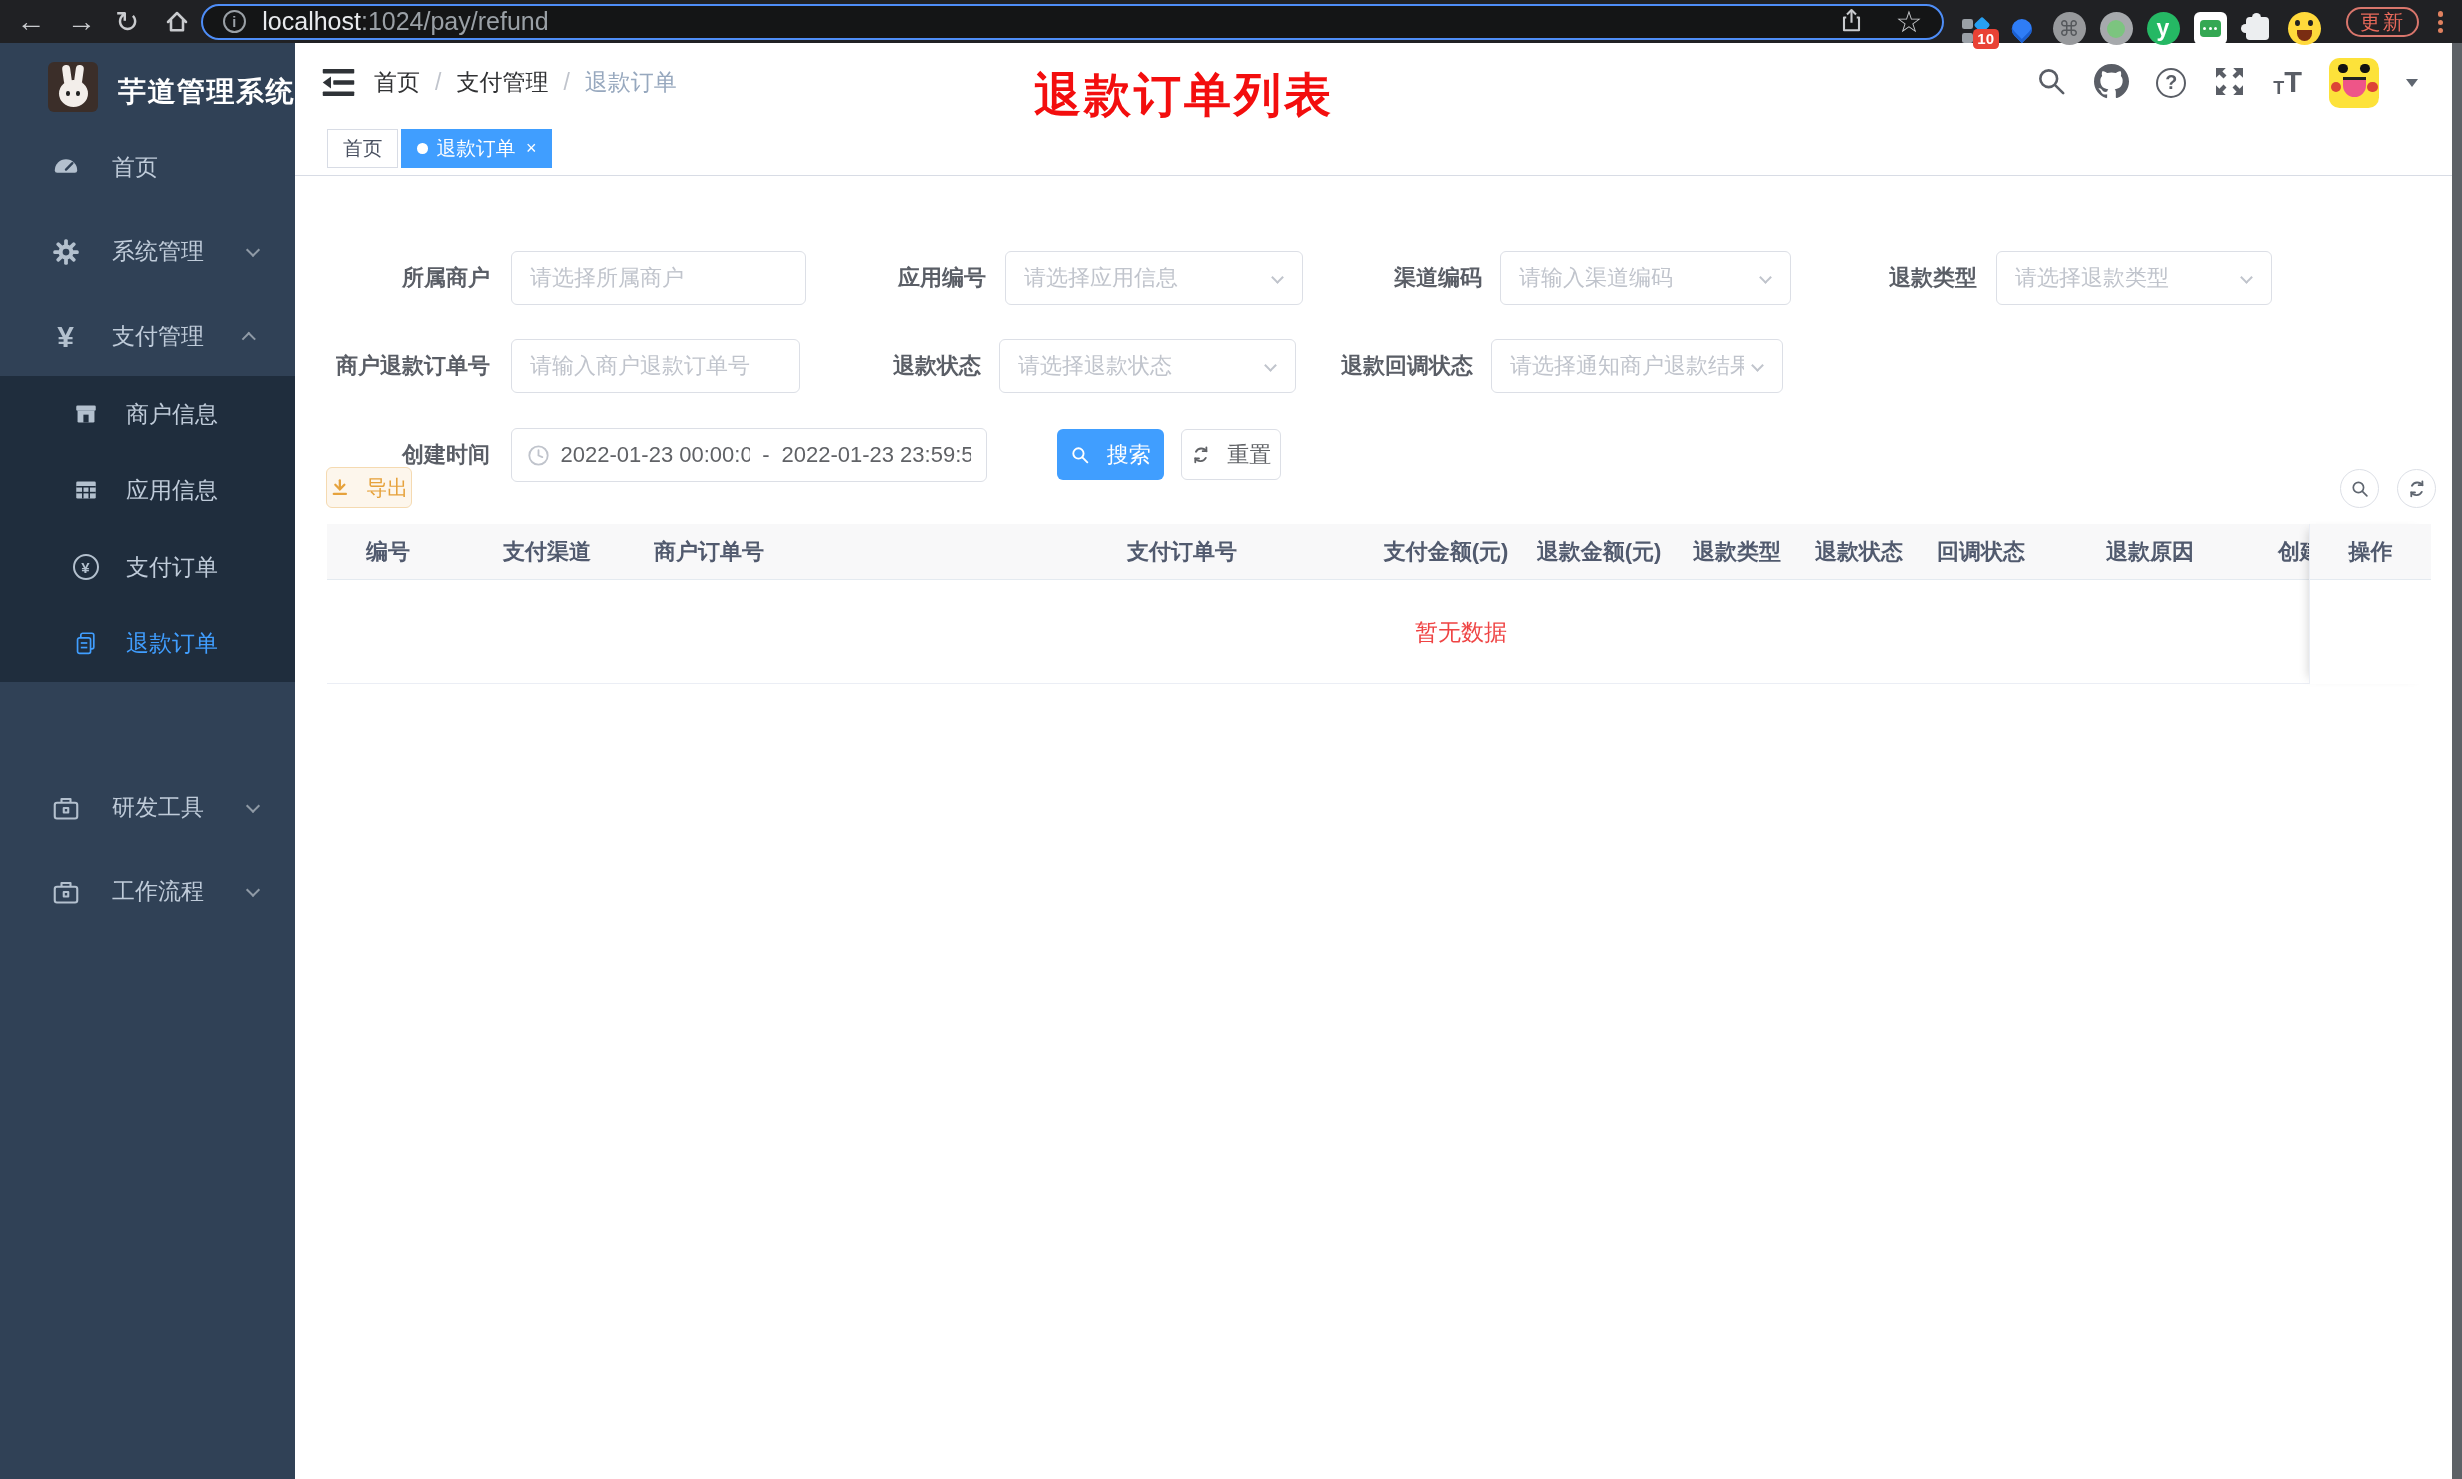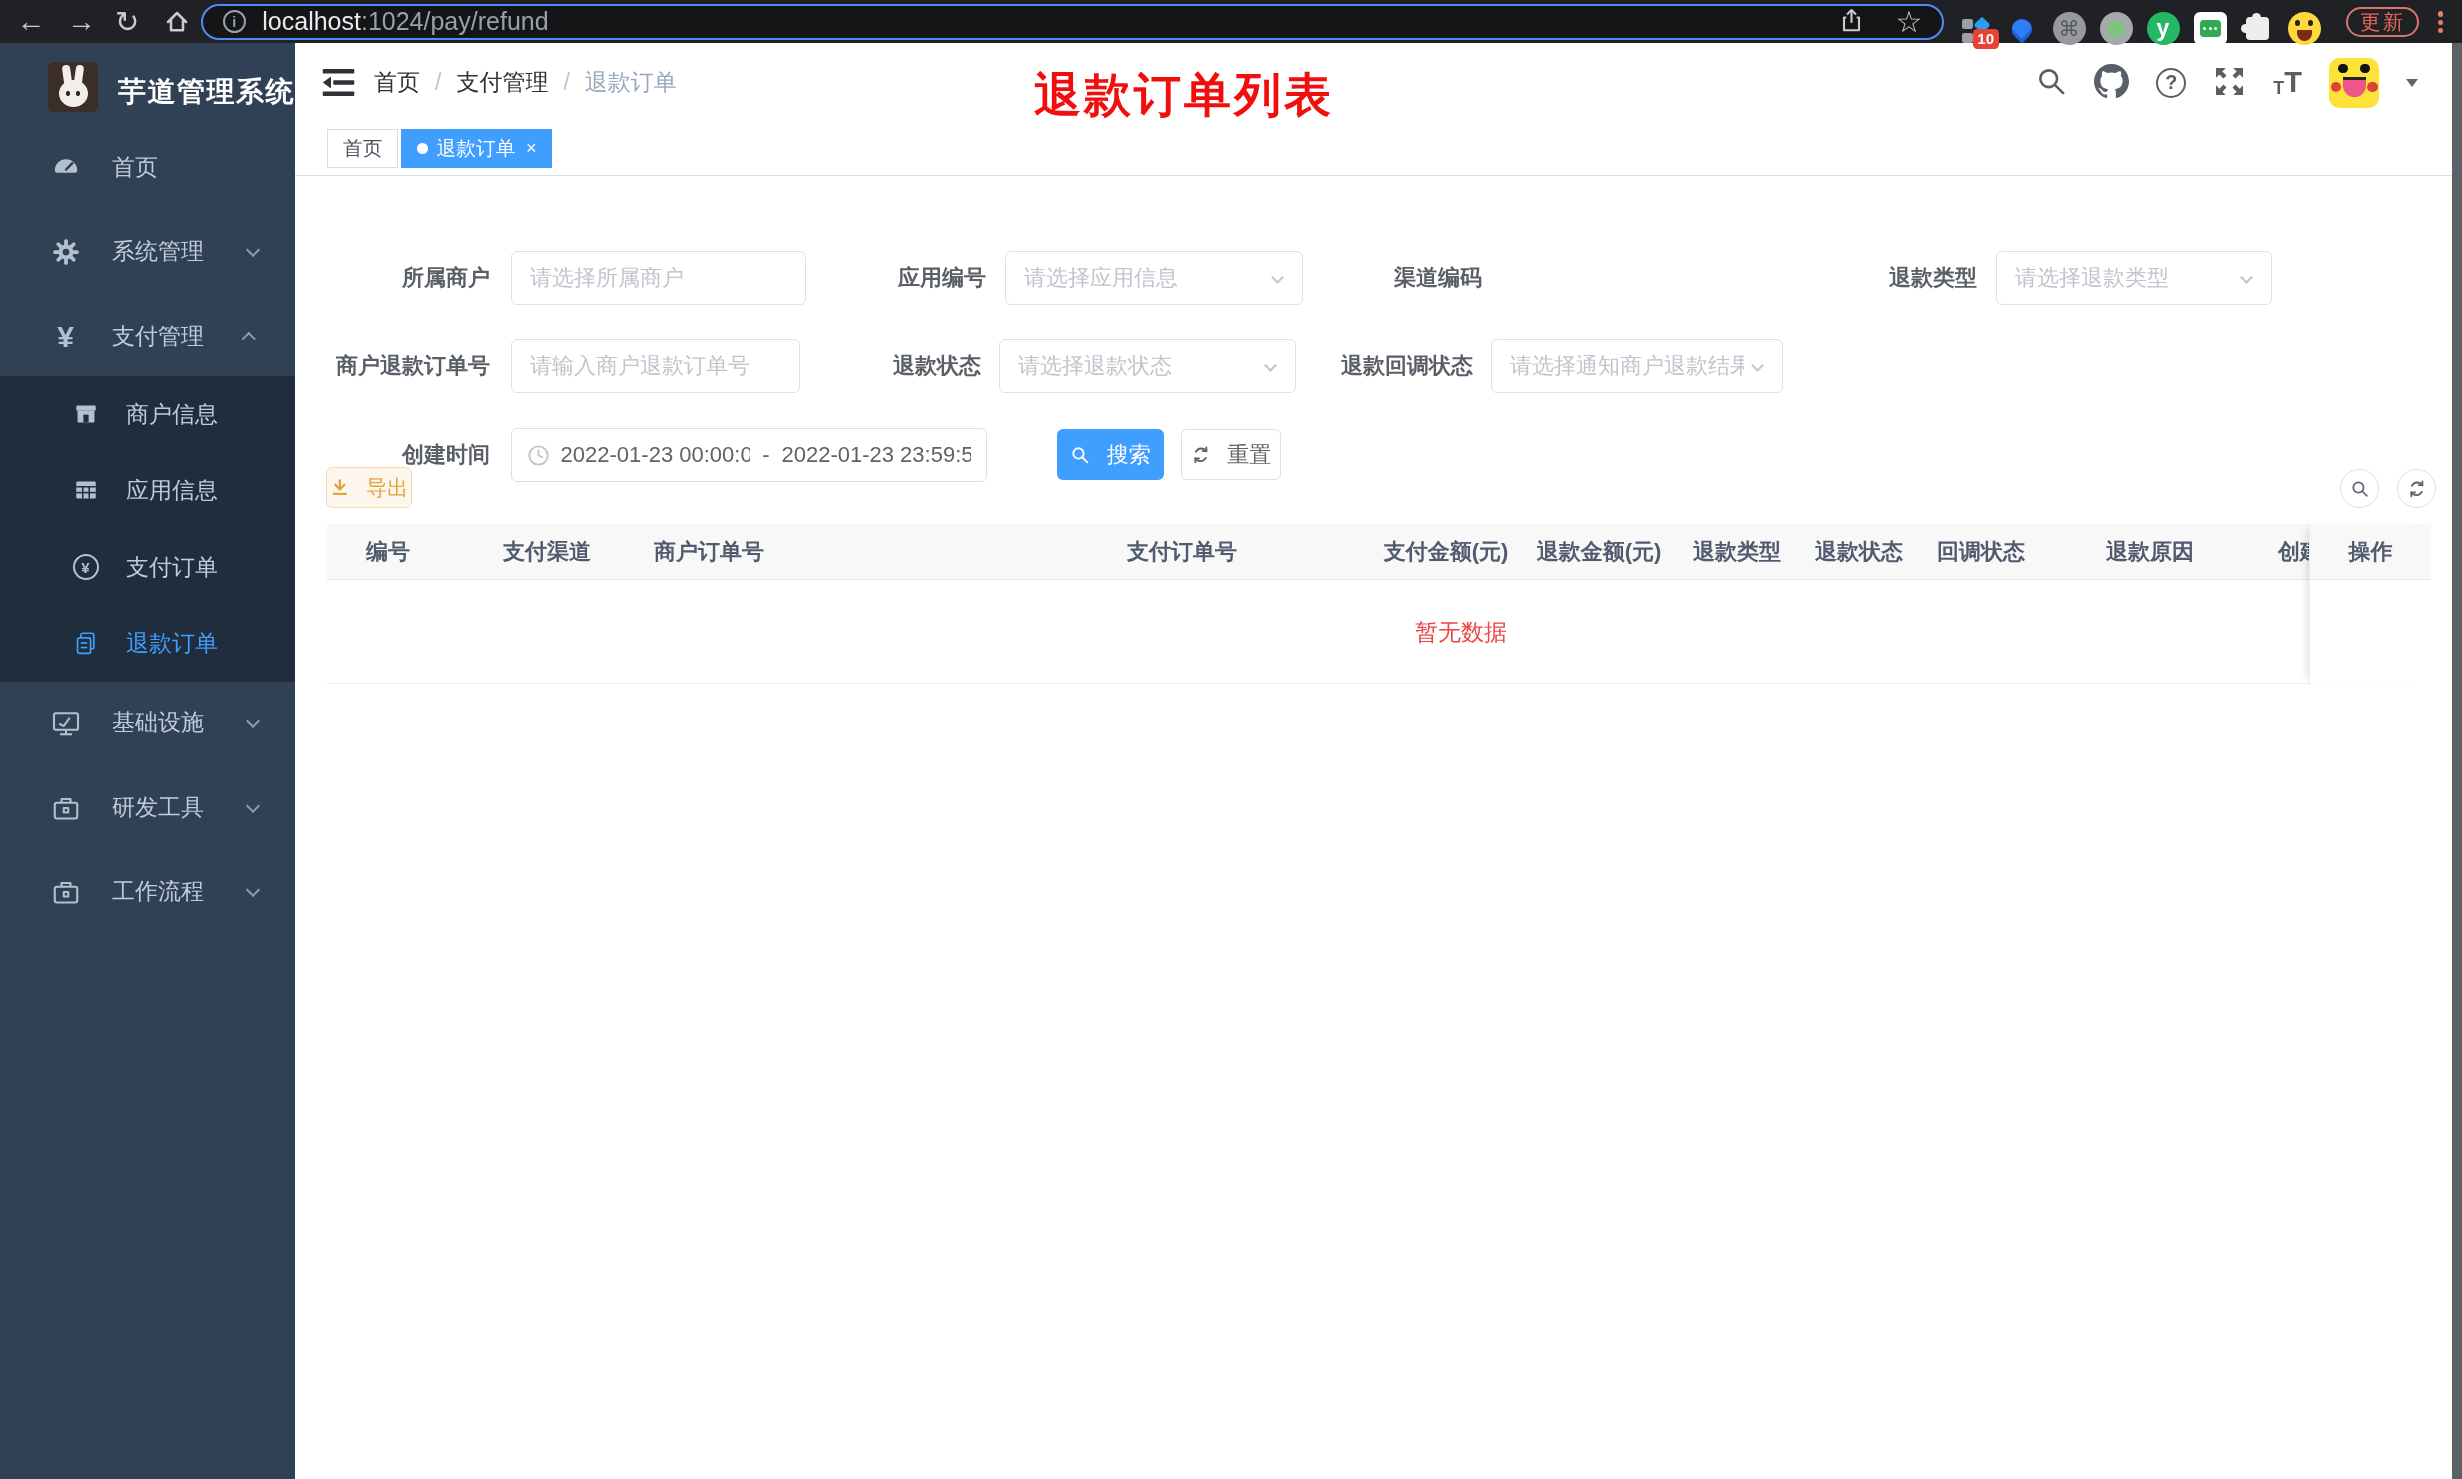--- a/index.html
+++ b/index.html
@@ -296,32 +296,20 @@
             <rect x="12" y="5" width="20" height="24" rx="3"></rect>
             <rect x="7" y="12" width="20" height="24" rx="3" fill="#1f2d3d"></rect>
             <line x1="12" y1="20" x2="22" y2="20"></line>
             <line x1="12" y1="27" x2="22" y2="27"></line>
           </svg>
       </span>
       <span class="mlab">退款订单</span>
     </div>
   </div>
 
-  <div class="mrow" style="top:637px;">
-    <span class="mic">
-      <svg width="30" height="30" viewBox="0 0 40 40" fill="none" stroke="#b3c0ce" stroke-width="2.8" stroke-linejoin="round">
-          <rect x="4" y="7" width="32" height="22" rx="2"></rect>
-          <polyline points="11,21 17,24 25,13"></polyline>
-          <line x1="20" y1="29" x2="20" y2="35"></line>
-          <line x1="12" y1="35" x2="28" y2="35"></line>
-        </svg>
-    </span>
-    <span class="mlab">基础设施</span>
-    <span class="chev down"></span>
-  </div>
   <div class="mrow" style="top:722px;">
     <span class="mic">
       <svg width="30" height="30" viewBox="0 0 40 40" fill="none" stroke="#b3c0ce" stroke-width="2.8" stroke-linejoin="round">
           <rect x="5" y="13" width="30" height="21" rx="3"></rect>
           <path d="M14 13 V8 h12 v5"></path>
           <rect x="17" y="20" width="6" height="6"></rect>
         </svg>
     </span>
     <span class="mlab">研发工具</span>
     <span class="chev down"></span>
@@ -413,20 +401,24 @@
   <div class="flabel" style="left:23px; top:208px; width:172px;">所属商户</div>
   <div class="ctrl" style="left:216px; top:208px; width:295px;">
     <input readonly="" placeholder="请选择所属商户" style="">
   </div>
   <div class="flabel" style="left:521px; top:208px; width:170px;">应用编号</div>
   <div class="ctrl" style="left:710px; top:208px; width:298px;">
     <input readonly="" placeholder="请选择应用信息" style="">
       <span class="selchev"></span>
   </div>
   <div class="flabel" style="left:1017px; top:208px; width:170px;">渠道编码</div>
+  <div class="ctrl" style="left:1205px; top:208px; width:291px;">
+    <input readonly="" placeholder="请输入渠道编码" style="">
+      <span class="selchev"></span>
+  </div>
   <div class="flabel" style="left:1512px; top:208px; width:170px;">退款类型</div>
   <div class="ctrl" style="left:1701px; top:208px; width:276px;">
     <input readonly="" placeholder="请选择退款类型" style="">
       <span class="selchev"></span>
   </div>
 
   <div class="flabel" style="left:23px; top:296px; width:172px;">商户退款订单号</div>
   <div class="ctrl" style="left:216px; top:296px; width:289px;">
     <input readonly="" placeholder="请输入商户退款订单号" style="">
   </div>

